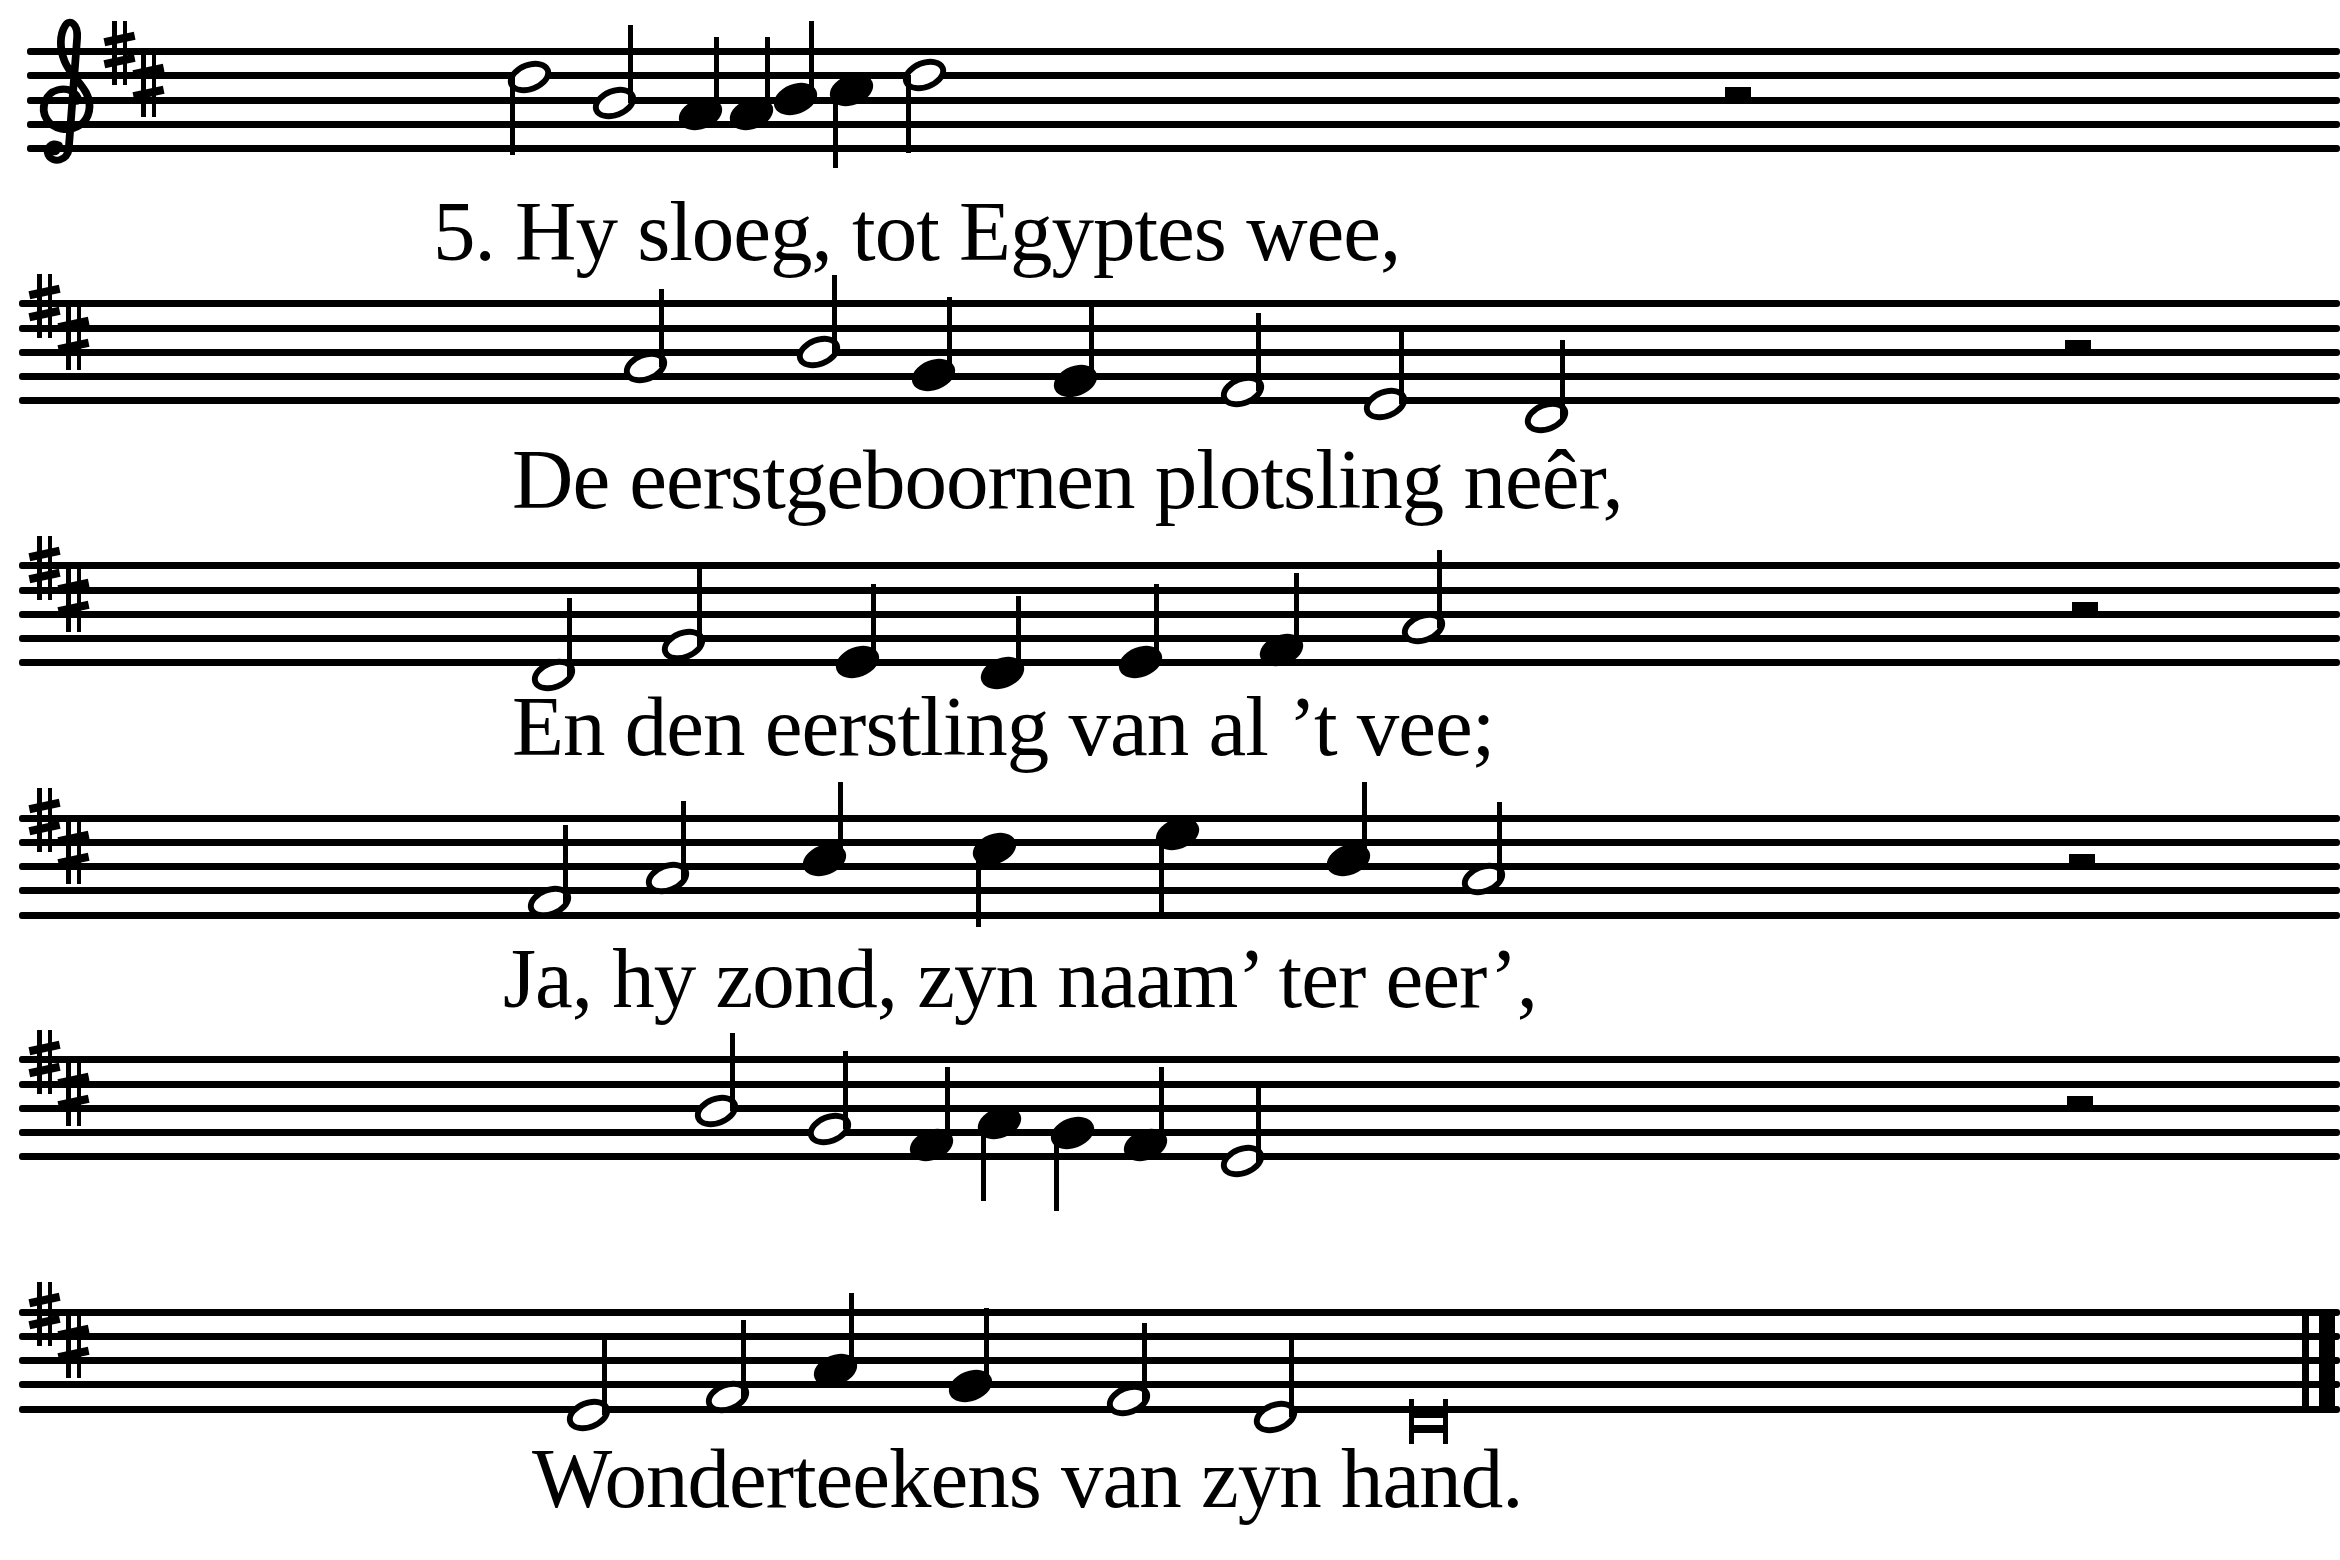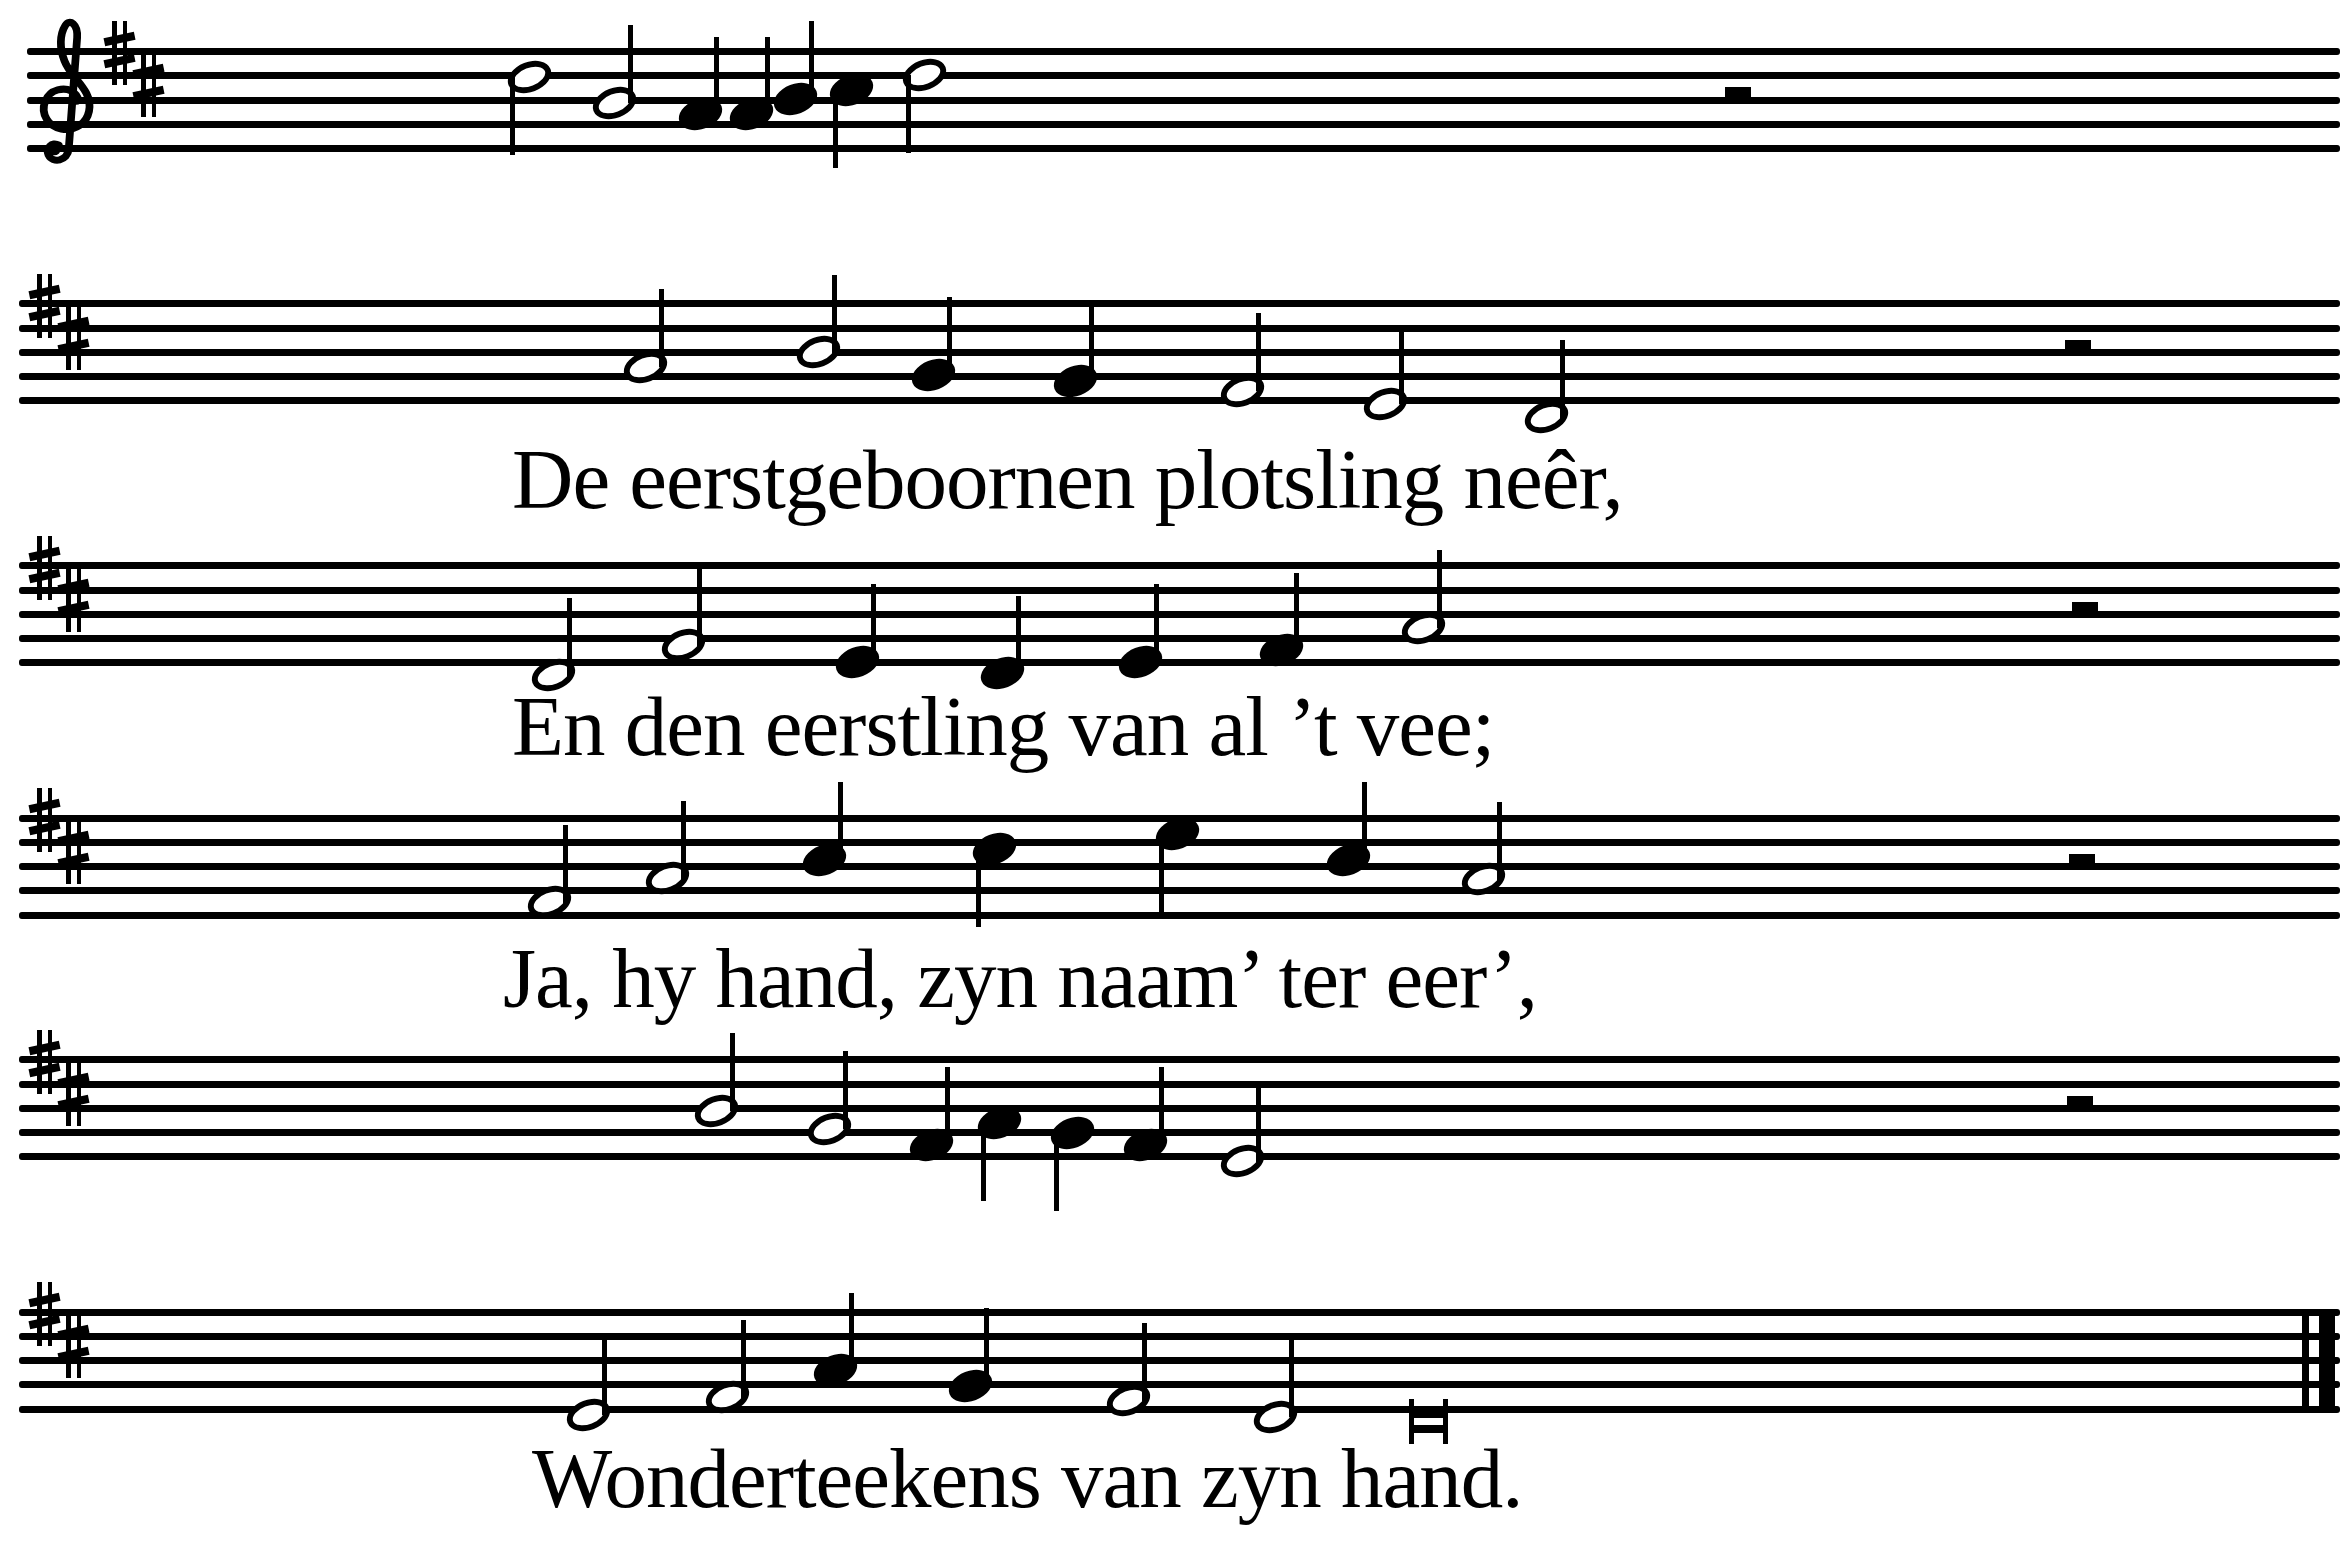--- a/index.html
+++ b/index.html
@@ -235,18 +235,19 @@
       <span class="note open" style="left: 1253px; top: 1402px;"></span>
       <span class="stem" style="left: 1289px; top: 1339px; height: 78px;"></span>
       <span class="breve" style="left: 1409px; top: 1399px;">
         <i style="top:11.6px"></i>
         <i style="top:26px"></i>
       </span>
       <span class="barline" style="left: 2302px; top: 1309px; width: 6.8px; height: 104px;"></span>
       <span class="barline" style="left: 2319px; top: 1309px; width: 15.5px; height: 104px;"></span>
     </div>
 
+  <div class="lyric" style="left: 433px; top: 189px;">5. Hy sloeg, tot Egyptes wee,</div>
   <div class="lyric" style="left: 512px; top: 684px;">En den eerstling van al ’t vee;</div>
   <div class="lyric" style="left: 512px; top: 437px;">De eerstgeboornen plotsling neêr,</div>
-  <div class="lyric" style="left: 503px; top: 936px;">Ja, hy hand, zyn naam’ ter eer’,</div>
+  <div class="lyric" style="left: 503px; top: 936px;">Ja, hy zond, zyn naam’ ter eer’,</div>
   <div class="lyric" style="left: 532px; top: 1436px;">Wonderteekens van zyn hand.</div>
 </div>
 
 
 </body></html>

